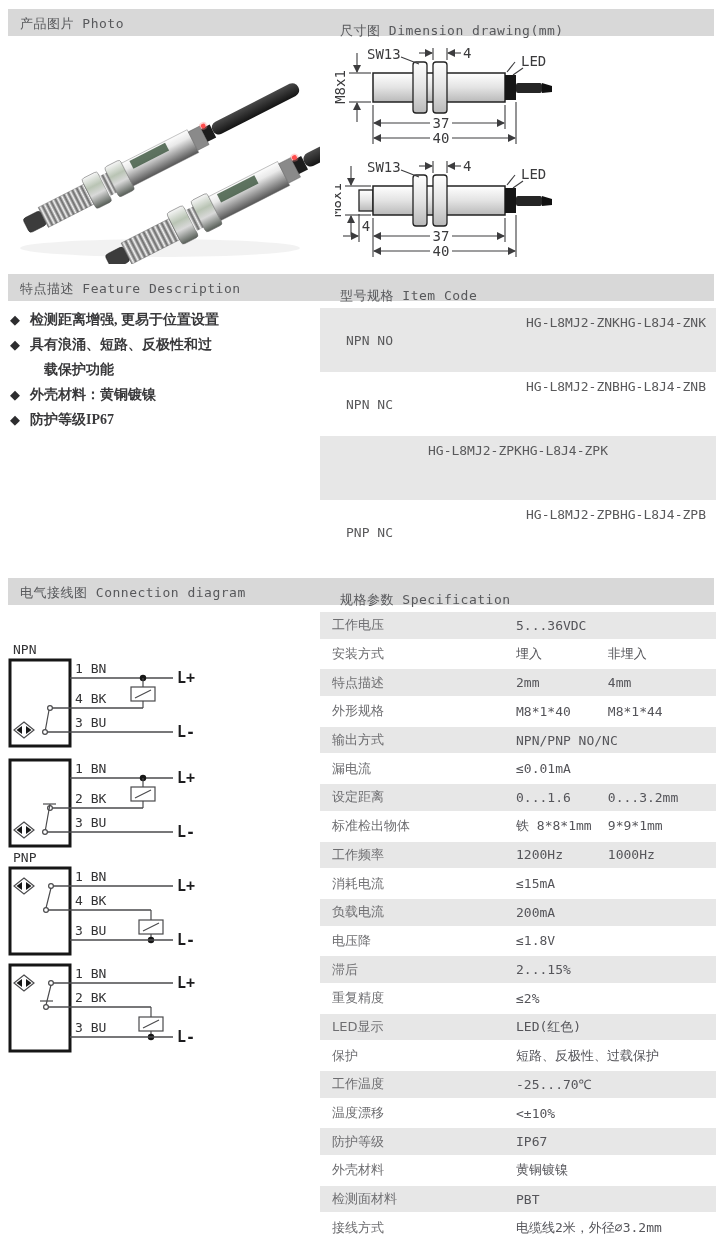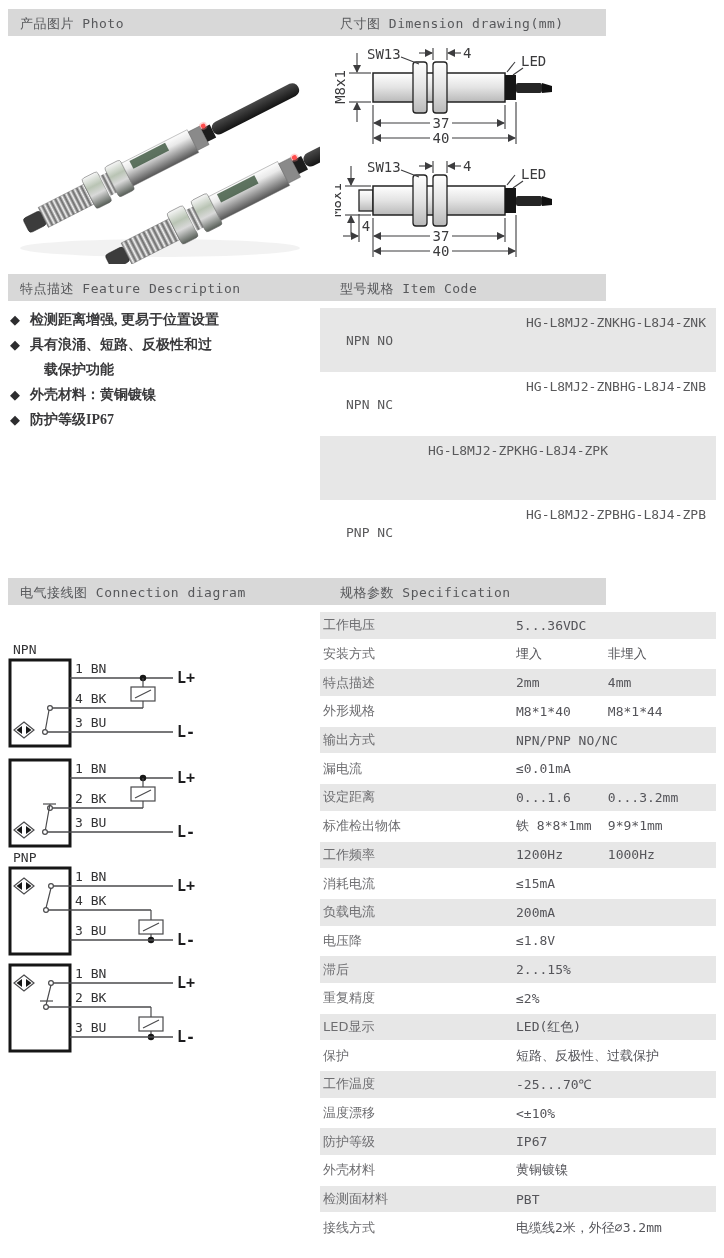--- a/index.html
+++ b/index.html
@@ -1,20 +1,20 @@
 <!DOCTYPE html>
 <html><head>
 <meta charset="utf-8">
 <style>
   html,body{margin:0;padding:0;background:#fff;}
   .page{position:relative;width:724px;height:1258px;background:#fff;overflow:hidden;
         font-family:"DejaVu Sans Mono","Liberation Mono",monospace;color:#4c4c4e;}
-  .hdr{position:absolute;left:8px;width:598px;height:27px;background:#d8d8d8;}
+  .hdr{position:absolute;left:8px;width:706px;height:27px;background:#d8d8d8;}
   .hdr .hl{position:absolute;left:12px;top:6px;font-size:13px;color:#57585b;letter-spacing:.5px;white-space:nowrap;}
-  .hdr .hr{position:absolute;left:332px;top:6px;font-size:13px;color:#57585b;letter-spacing:.5px;white-space:nowrap;}
+  .hdr .hr{position:absolute;left:332px;top:13px;font-size:13px;color:#57585b;letter-spacing:.5px;white-space:nowrap;}
 
   
   .features{position:absolute;left:10px;top:308px;width:318px;}
   .feat{display:flex;align-items:flex-start;min-height:25px;}
   .feat-bullet{flex:0 0 20px;font-size:13px;color:#2d2d2f;line-height:23px;
                font-family:"DejaVu Sans","Liberation Sans",sans-serif;}
   .feat-text{font-size:14px;font-weight:bold;color:#39393b;line-height:23px;
              font-family:Liberation Serif, serif;}
 
   
@@ -23,21 +23,21 @@
   .ic-row:nth-of-type(odd){background:#e7e7e7;}
   .ic-type{width:196px;padding-left:26px;box-sizing:border-box;display:flex;align-items:center;
            font-size:13px;color:#59595b;text-align:center;}
   .ic-codes{flex:1;display:flex;justify-content:center;}
   .ic-code{height:30px;line-height:30px;font-size:13px;color:#59595b;}
 
   
   .spec-table{position:absolute;left:320px;top:612px;width:396px;}
   .spec-row{display:flex;align-items:center;height:26.7px;margin-bottom:2px;}
   .spec-row:nth-of-type(odd){background:#e7e7e7;}
-  .spec-label{width:196px;padding-left:3px;box-sizing:border-box;font-size:13px;color:#6e6e71;
+  .spec-label{width:196px;padding-left:12px;box-sizing:border-box;font-size:13px;color:#6e6e71;
               font-family:"DejaVu Sans","Liberation Sans",sans-serif;}
   .spec-value{font-size:13px;color:#55555a;white-space:nowrap;}
   .spec-value .v1{display:inline-block;min-width:84px;}
 
   
   svg text{font-family:"DejaVu Sans Mono","Liberation Mono",monospace;}
   .dtext{font-size:14px;fill:#3a3a3c;}
   .dln{stroke:#3c3c3e;stroke-width:1.1;fill:none;}
   .dar{fill:#3c3c3e;stroke:none;}
   .cbox{fill:#fff;stroke:#161616;stroke-width:3;}

